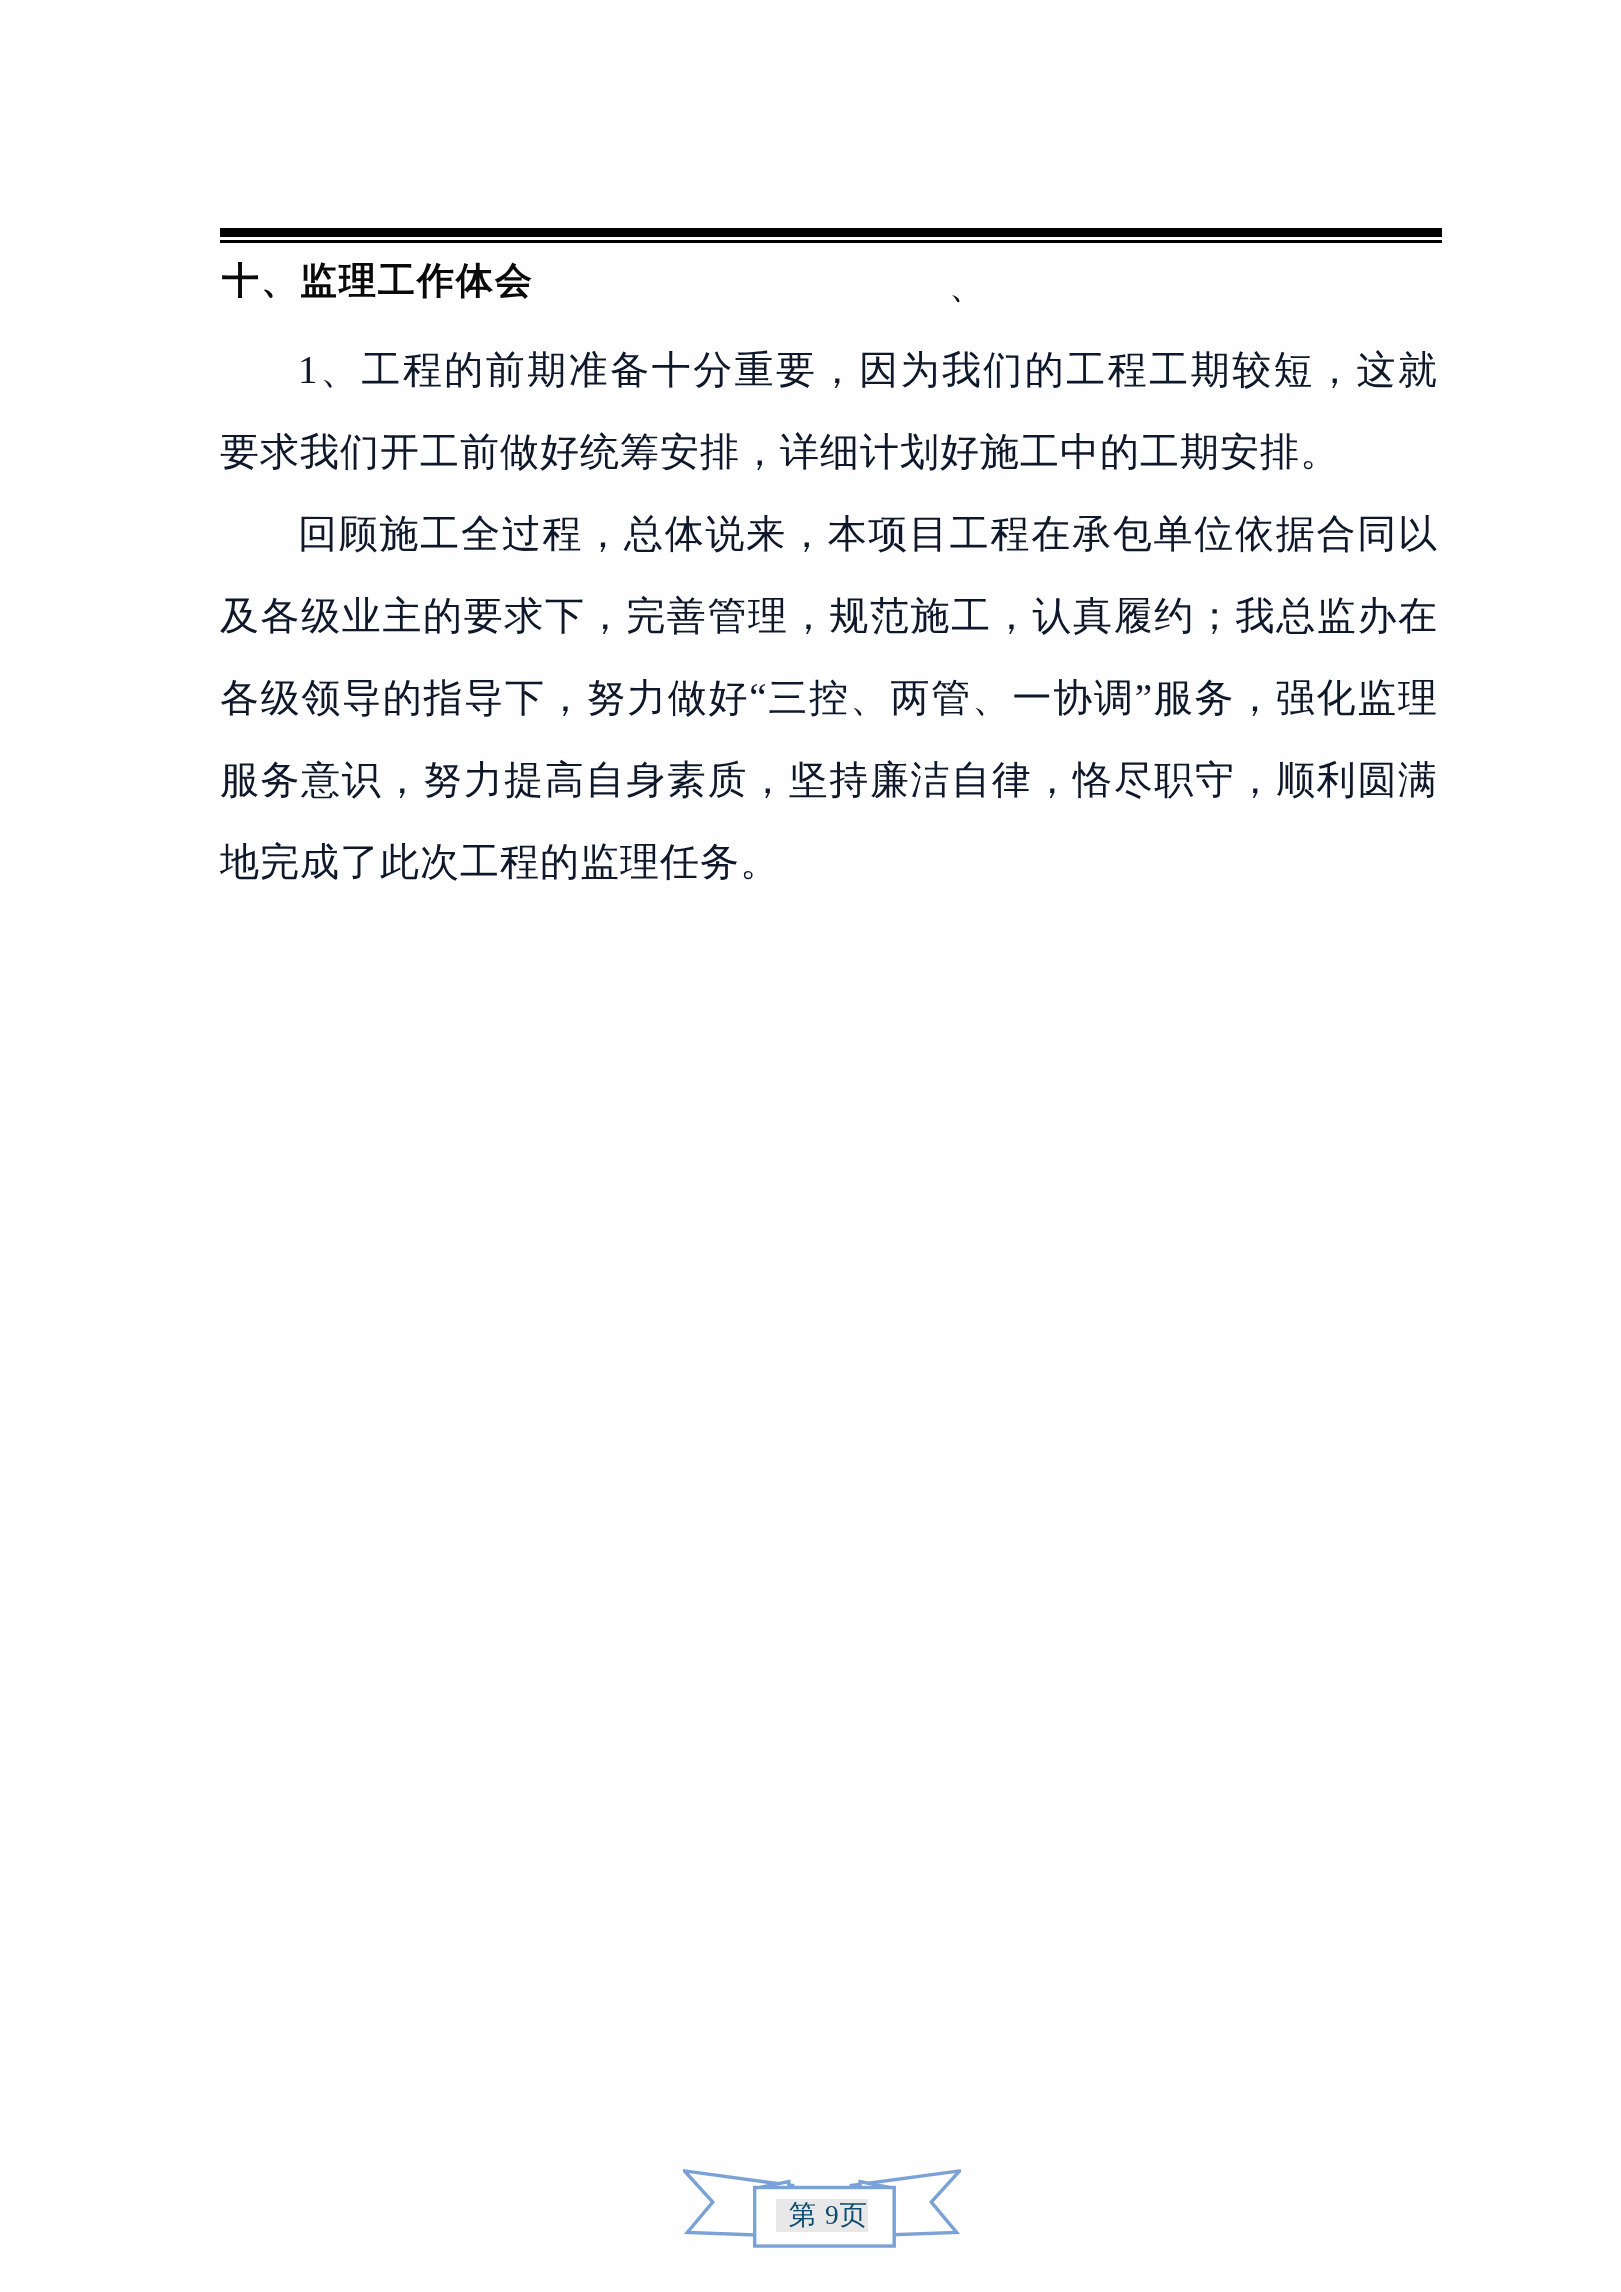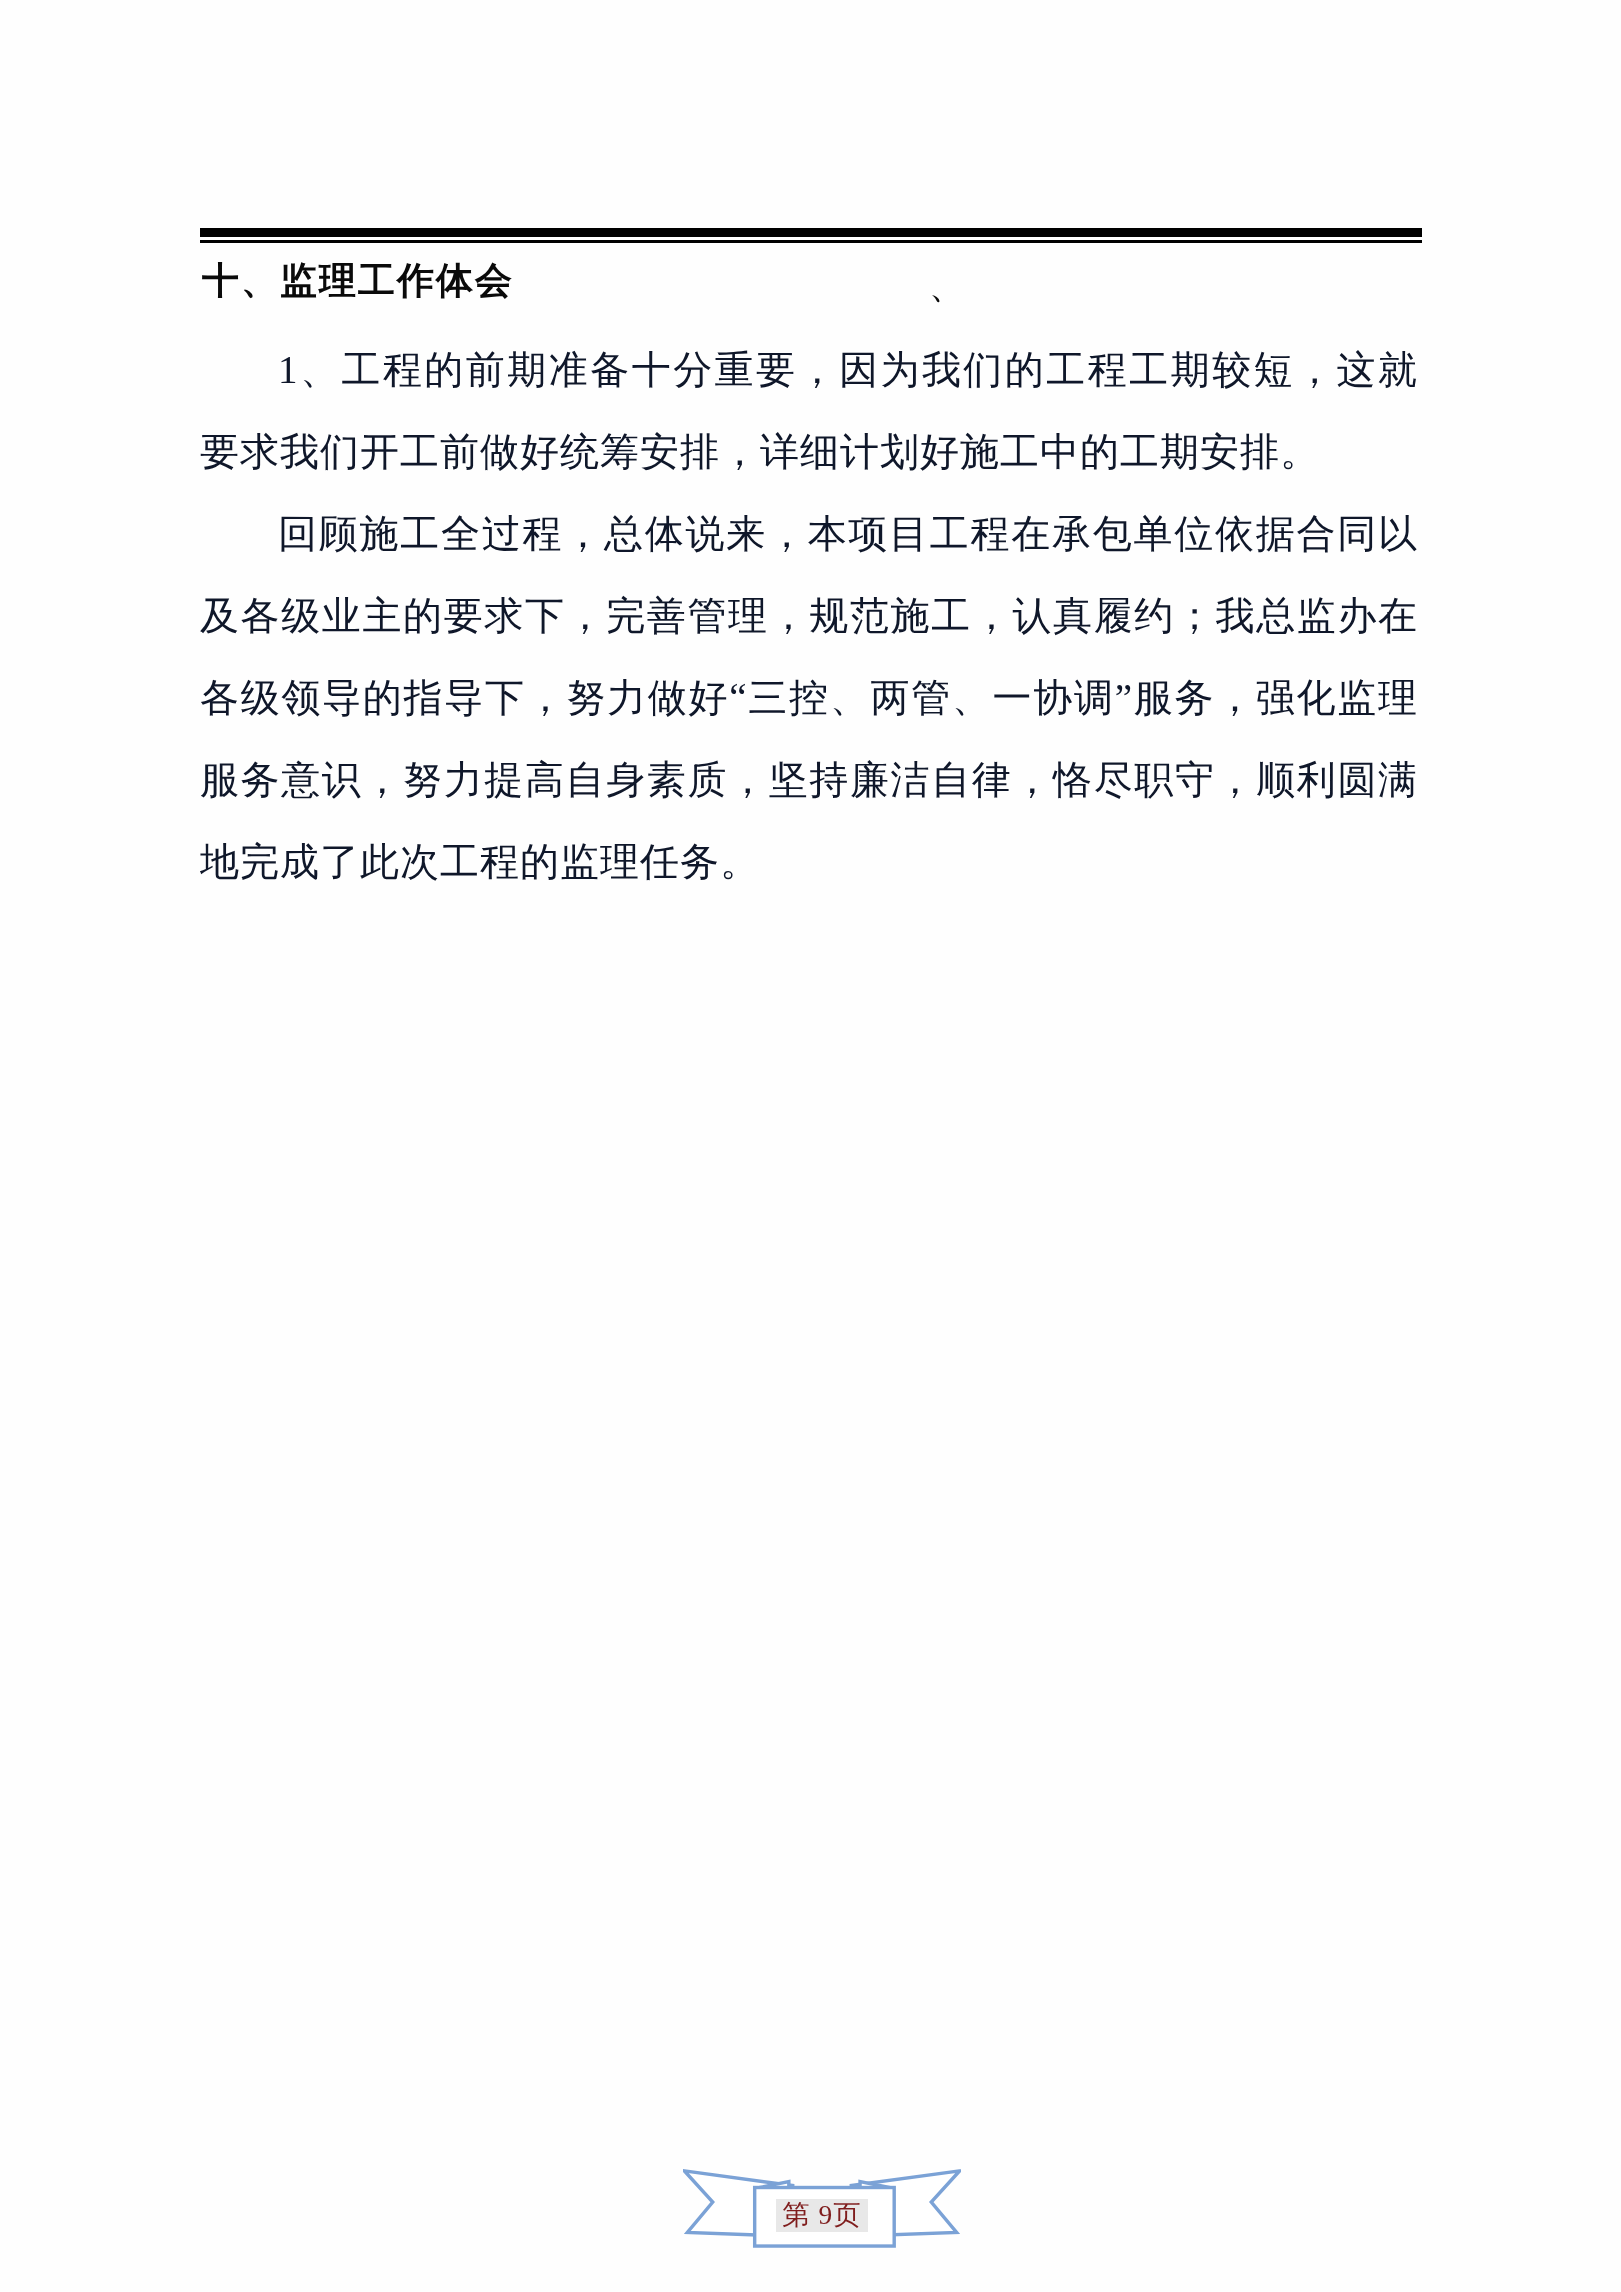--- a/index.html
+++ b/index.html
@@ -11,21 +11,21 @@
     position: relative;
     width: 1621px;
     height: 2293px;
     background: #fefefe;
     overflow: hidden;
     font-family: "Liberation Serif", "DejaVu Serif", serif;
     color: #111111;
   }
   .content {
     position: absolute;
-    left: 200px;
+    left: 220px;
     top: 228px;
     width: 1218px;
   }
   .top-rule { width: 1222px; }
   .rule-thick { height: 8.8px; background: #000000; }
   .rule-gap   { height: 2.9px; background: transparent; }
   .rule-thin  { height: 2.9px; background: #000000; }
 
   .heading {
     position: relative;
@@ -66,24 +66,24 @@
     left: 0;
     top: 0;
   }
   .page-num {
     position: absolute;
     left: 93px;
     top: 31px;
     width: 92px;
     height: 33px;
     background: #e8e8e8;
-    color: #7f1d1d;
+    color: #0c4a6e;
     font-size: 27.4px;
     line-height: 33px;
-    text-align: center;
+    text-align: right;
     letter-spacing: 1px;
   }
 </style>
 </head>
 <body>
 
 <div class="page">
 
   <div class="content">
 

